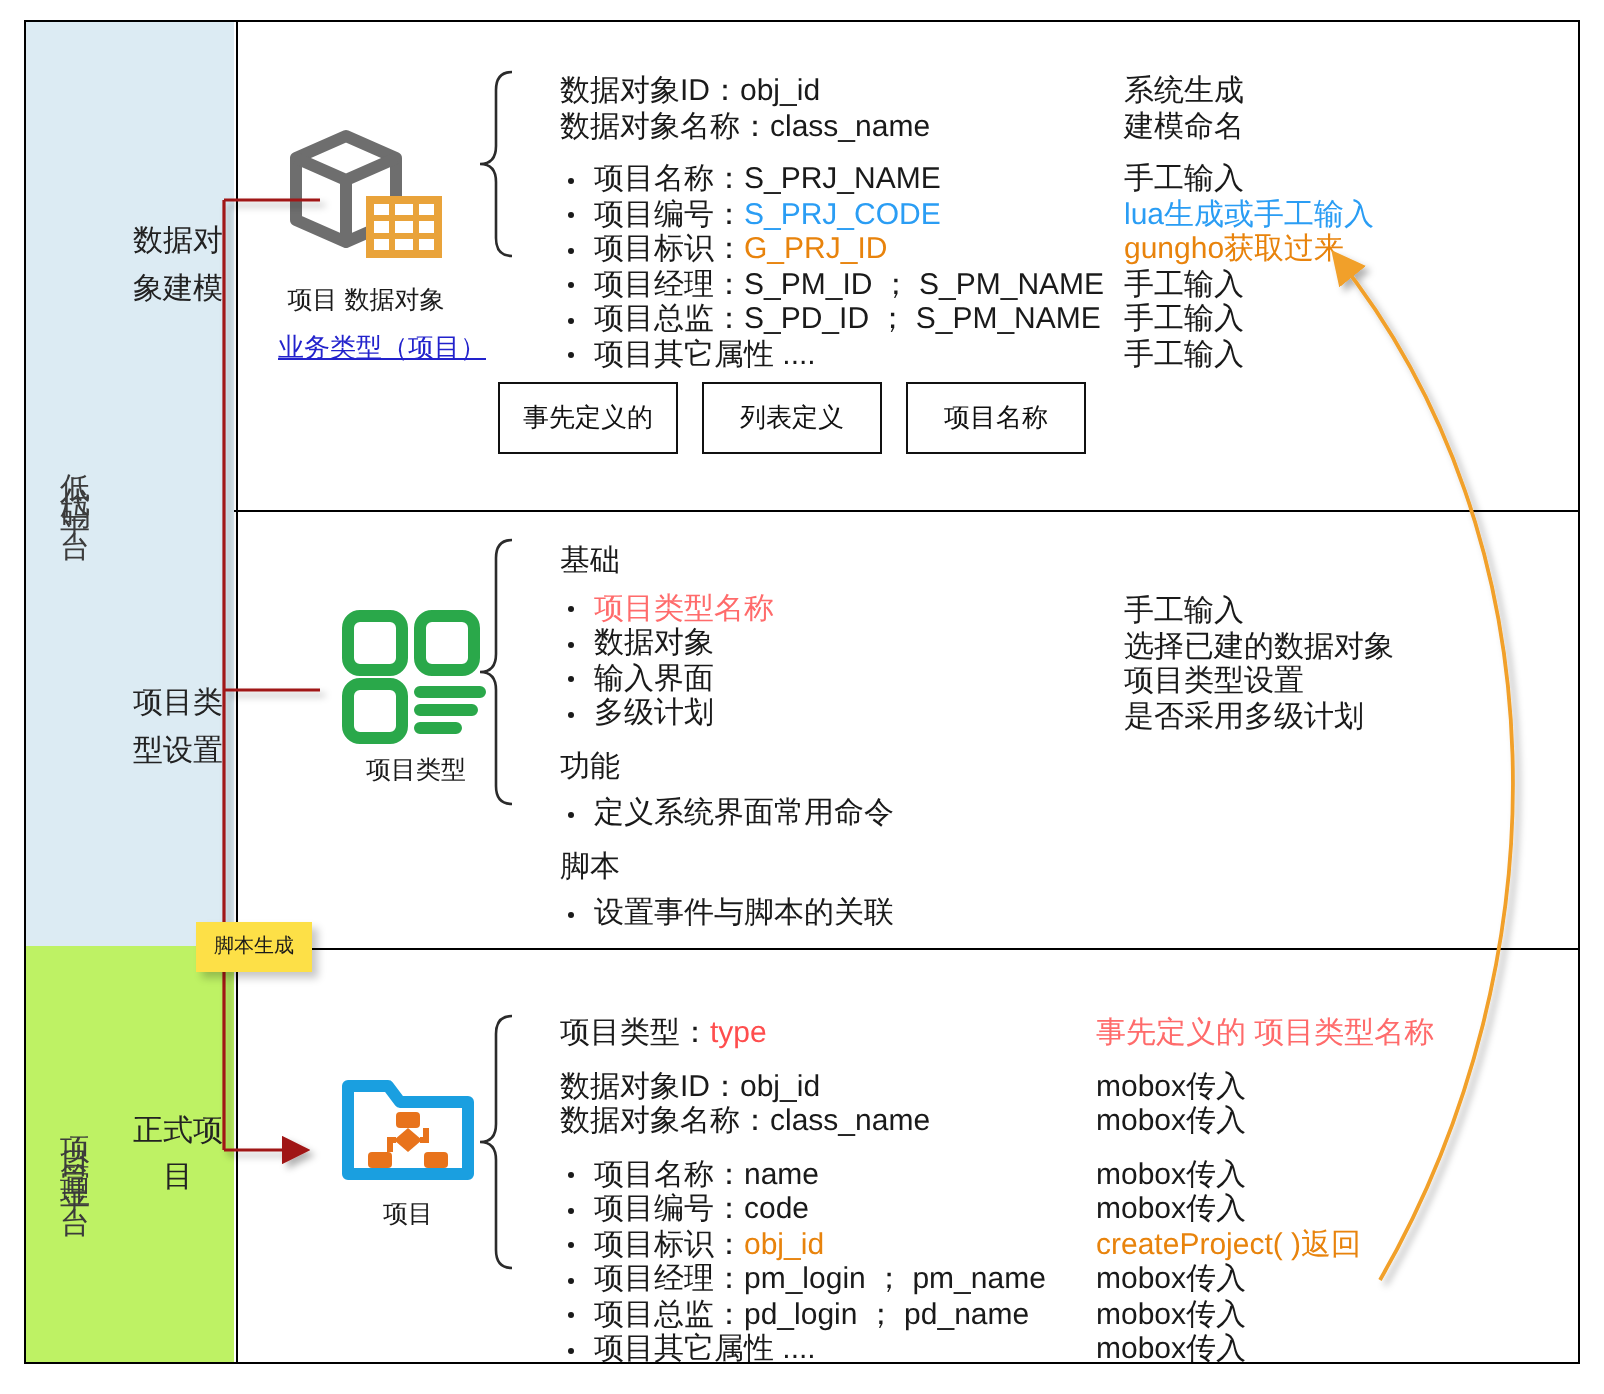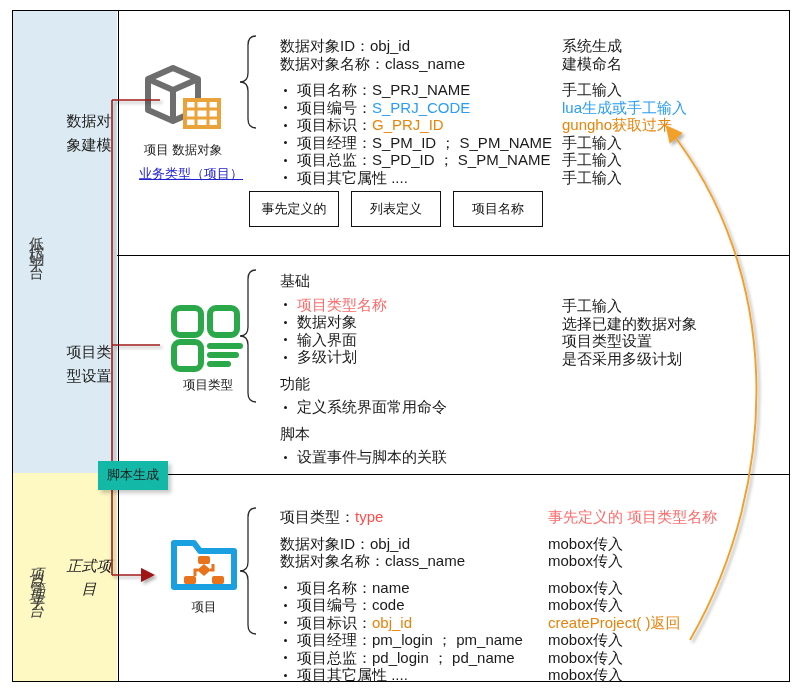--- a/index.html
+++ b/index.html
@@ -16,41 +16,41 @@
   .hrule{position:absolute;left:0;right:0;height:0;border-top:1px solid #000;}
 
   
   .platcell{position:absolute;box-sizing:border-box;display:flex;align-items:center;justify-content:center;}
   .platcell span{writing-mode:vertical-rl;text-orientation:upright;letter-spacing:7px;
                  font-size:15px;color:#3b3b3b;line-height:1;}
   .modcell{position:absolute;box-sizing:border-box;display:flex;align-items:center;justify-content:center;}
   .modcell span{font-size:15px;color:#222;line-height:1.55;text-align:center;width:3em;}
 
   .bg-blue{background:#dcebf3;}
-  .bg-purple{background:#fef9c3;font-style:italic;}
+  .bg-purple{background:#bef264;}
 
   
   .iconwrap{position:absolute;text-align:center;}
   .iconcap{font-size:12.5px;color:#1a1a1a;margin-top:4px;white-space:nowrap;}
   .iconsub{font-size:13px;color:#2222cc;text-decoration:underline;margin-top:6px;white-space:nowrap;padding-left:16px;}
 
   
   .txtblk{position:absolute;font-size:15px;color:#1a1a1a;line-height:17.5px;white-space:nowrap;}
   .txtblk .ln{white-space:nowrap;}
   .bul{position:relative;padding-left:17px;}
   .bul:before{content:"";position:absolute;left:4px;top:7.5px;width:3.2px;height:3.2px;background:#1a1a1a;border-radius:50%;}
   .gap{height:9px;}
   .sm-gap{height:6px;}
 
   
   .pbox{position:absolute;border:1px solid #111;background:#fff;display:flex;align-items:center;justify-content:center;
         font-size:13px;color:#111;box-sizing:border-box;}
 
   
-  .callout{position:absolute;background:#14b8a6;color:#1a1a1a;font-size:13px;
+  .callout{position:absolute;background:#fde047;color:#1a1a1a;font-size:10px;
            padding:5px 9px 6px 9px;box-shadow:3px 3px 4px rgba(0,0,0,.22);z-index:6;white-space:nowrap;}
 
   
   svg.ov{position:absolute;left:0;top:0;width:802px;height:697px;pointer-events:none;z-index:5;}
   svg.ovb{z-index:2;}
 </style>
 </head>
 <body>
 
 <div id="canvas">

